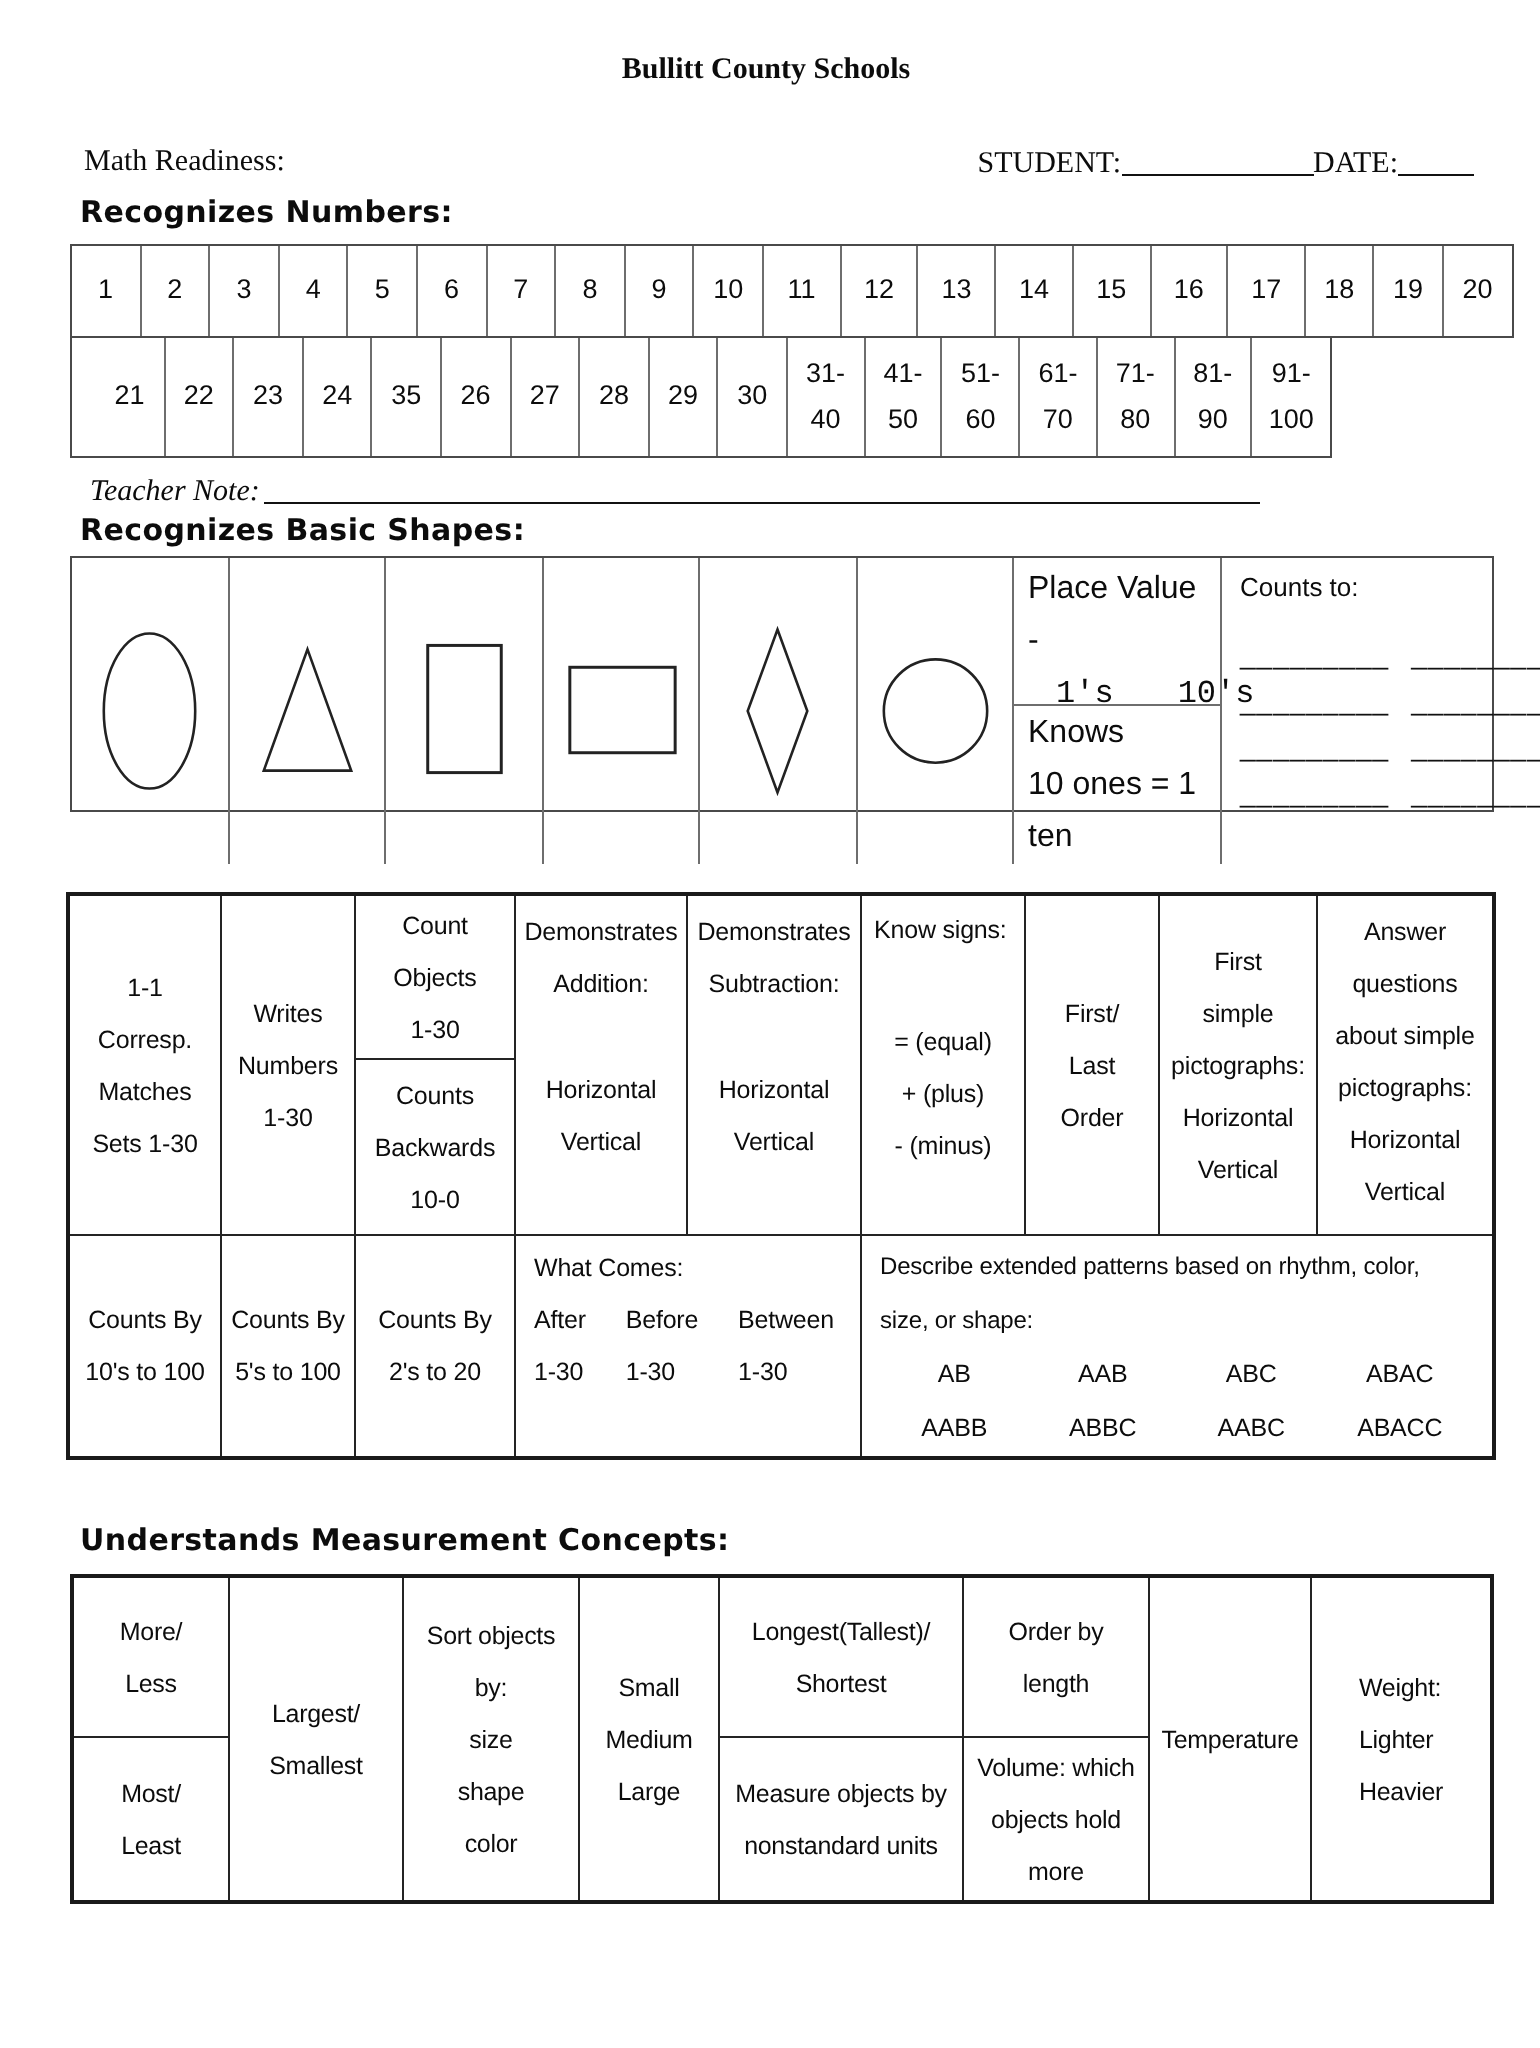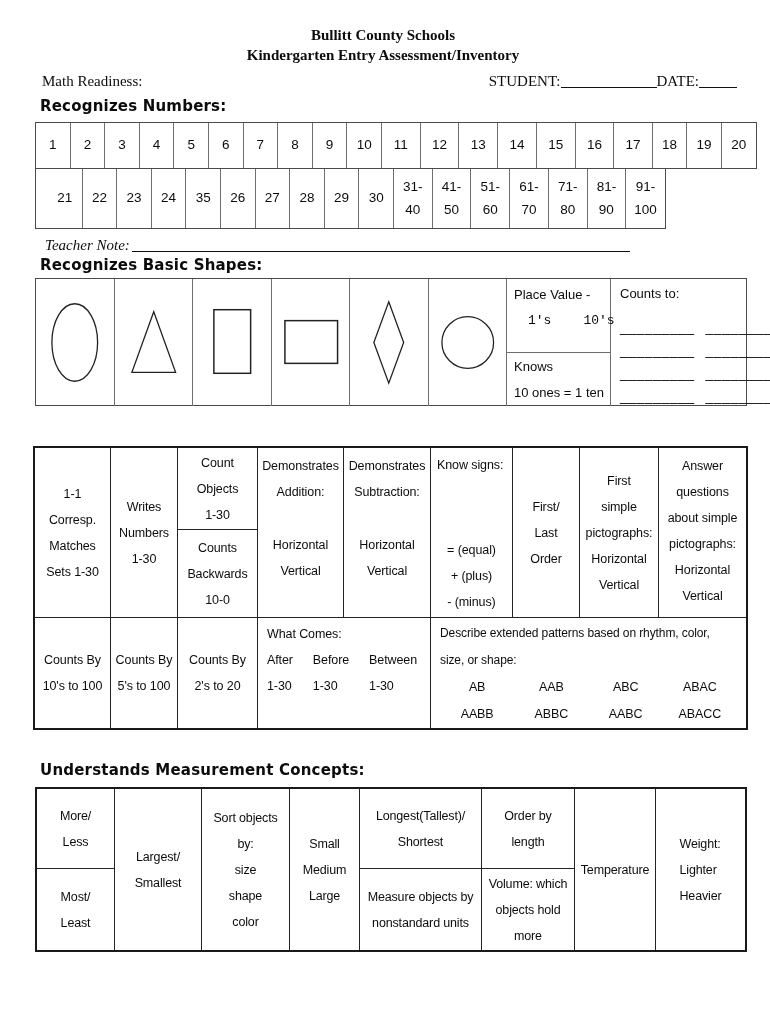--- a/index.html
+++ b/index.html
@@ -58,21 +58,21 @@
 
   
   .shapes-grid {
     position:absolute; left:35px; top:278px; height:126px;
     display:grid; grid-template-columns:78.5px 78.5px 78.5px 78.5px 78.5px 78.5px 104px 135px;
     border:1px solid #4a4a4a; background:#fff;
   }
   .scell { border-right:1px solid #6e6e6e; }
   .scell:last-child { border-right:none; }
   .scell svg { display:block; width:100%; height:100%; }
-  .pv-col { display:flex; flex-direction:column; font-size:13px; line-height:26px; }
+  .pv-col { display:flex; flex-direction:column; font-size:16px; line-height:26px; }
   .pv-top { height:70px; border-bottom:1px solid #6e6e6e; padding:3px 4px 0 7px; }
   .pv-vals { display:flex; gap:32px; padding-left:14px;font-family:Liberation Mono, monospace; }
   .pv-bottom { flex:1; padding:1px 4px 0 7px; }
   .ct-col { padding:4px 4px 0 9px; font-size:13px; }
   .ct-label { line-height:22px; }
   .ct-rows { margin-top:13px; display:flex; flex-direction:column; gap:4px; }
   .ct-row { display:flex; gap:11px; }
   .ct-blank { font-size:14px; letter-spacing:0.5px; line-height:19px; color:#111; }
 
   
@@ -86,21 +86,21 @@
   .skills > div { border-right:1.5px solid #242424; display:flex; flex-direction:column; align-items:center; min-width:0; }
   .skills > .lastcol { border-right:none; }
   .skills > .r1 { border-bottom:1.5px solid #242424; }
   .vcenter { justify-content:center; }
   .vtop { padding-top:5px; }
   .c3 { padding:0; }
   .c3a { height:81px; width:100%; border-bottom:1.5px solid #242424; display:flex; align-items:center; justify-content:center; }
   .c3b { flex:1; width:100%; display:flex; align-items:center; justify-content:center; }
   .hv-gap { margin-top:27px; }
   .ks-title { align-self:flex-start; padding-left:6px; line-height:24px; }
-  .ks-items { margin-top:60px; }
+  .ks-items { margin-top:31px; }
   .r2c1 { grid-column:1; grid-row:2; } .r2c2 { grid-column:2; grid-row:2; } .r2c3 { grid-column:3; grid-row:2; }
   .r2c45 { grid-column:4 / span 2; grid-row:2; align-items:stretch !important; text-align:left; padding:3px 9px 0 9px; }
   .wc-cols { display:flex; justify-content:space-between; padding-right:4px; }
   .wc-col div { line-height:26px; }
   .r2c69 { grid-column:6 / span 4; grid-row:2; align-items:stretch !important; text-align:left; padding:2px 9px 0 9px; overflow:hidden; }
   .pat-intro { font-size:12px; line-height:27px; letter-spacing:-0.1px; }
   .pat-grid { display:grid; grid-template-columns:repeat(4,1fr); text-align:center; line-height:27px; }
 
   
   .measure {
@@ -120,21 +120,20 @@
   .mc6a { grid-column:6; grid-row:1; } .mc6b { grid-column:6; grid-row:2; }
   .mc7 { grid-column:7; } .mc8 { grid-column:8; }
   .left-block { text-align:left; }
 </style>
 </head>
 <body>
 
 <div class="page">
 
   <div class="doc-title">Bullitt County Schools</div>
-  <div class="doc-subtitle">Kindergarten Entry Assessment/Inventory</div>
   <div class="subject">Math Readiness:</div>
   <div class="student-line"><span>STUDENT:</span><span class="blank bl-student"></span><span>DATE:</span><span class="blank bl-date"></span></div>
 
   <div class="sec-heading h-numbers">Recognizes Numbers:</div>
 
   <div class="num-grid num-row1">
     <div class="ncell">1</div>
     <div class="ncell">2</div>
     <div class="ncell">3</div>
     <div class="ncell">4</div>

